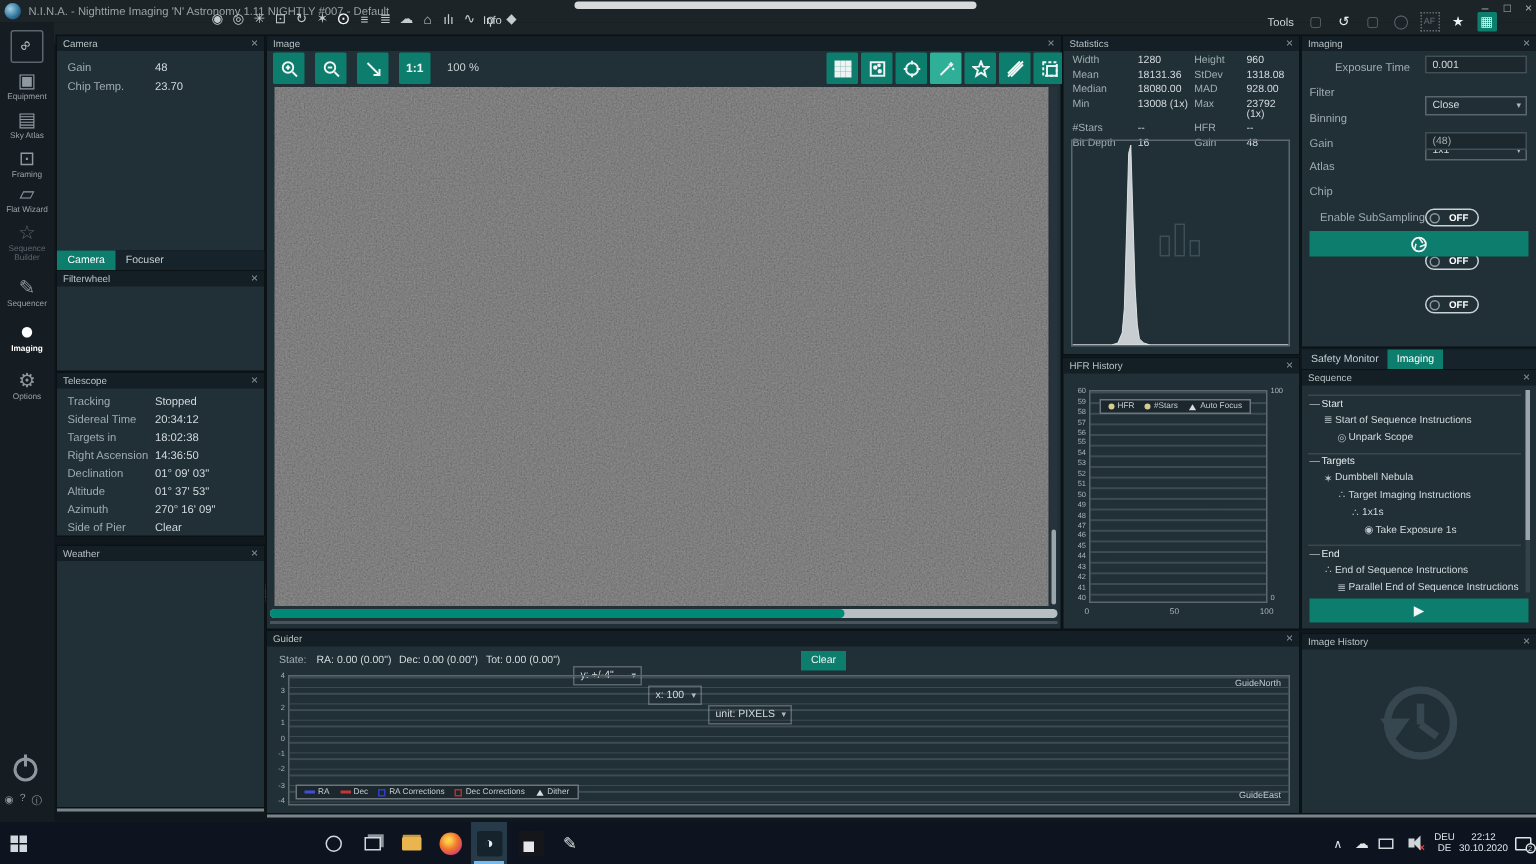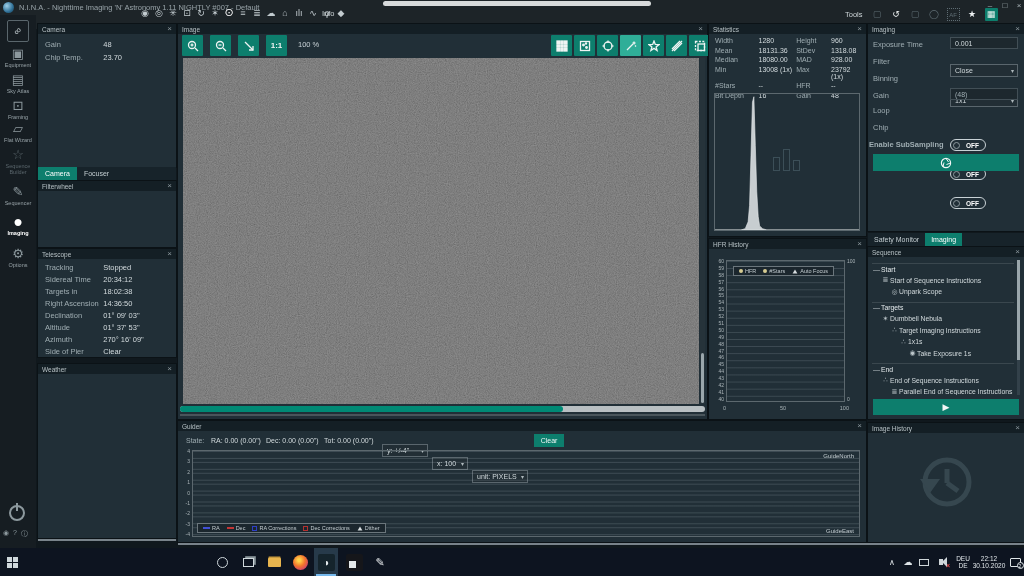--- a/index.html
+++ b/index.html
@@ -487,39 +487,39 @@
         <span>50</span>
         <span>100</span>
       </div>
   </div>
 
   <div class="panel" style="left:868px; top:24px; width:156px; height:207px;">
     <div class="phead">
         <span class="ptitle">Imaging</span>
         <span class="pclose">×</span>
       </div>
-    <div class="abs lbl" style="left:5px; top:16px;">Exposure Time</div>
+    <div class="abs lbl" style="left:22px; top:16px;">Exposure Time</div>
     <div class="abs tinput" style="left:82px; top:13px; width:68px; height:12px;">0.001</div>
     <div class="abs lbl" style="left:5px; top:33px;">Filter</div>
     <div class="abs select" style="left:82px; top:30px; width:68px; height:13px;"><span>Close</span><span class="caret">▾</span></div>
     <div class="abs lbl" style="left:5px; top:50px;">Binning</div>
     <div class="abs select" style="left:82px; top:47px; width:68px; height:13px;"><span>1x1</span><span class="caret">▾</span></div>
     <div class="abs lbl" style="left:5px; top:67px;">Gain</div>
     <div class="abs tinput" style="left:82px; top:64px; width:68px; height:12px; color:#9fadb2;">(48)</div>
-    <div class="abs lbl" style="left:5px; top:82px;">Loop</div>
+    <div class="abs lbl" style="left:5px; top:82px;">Atlas</div>
     <div class="abs toggle" style="left:82px; top:79px;">
         <span class="knob"></span>
         <span class="tlabel">OFF</span>
       </div>
     <div class="abs lbl" style="left:5px; top:99px;">Chip</div>
     <div class="abs toggle" style="left:82px; top:96px;">
         <span class="knob"></span>
         <span class="tlabel">OFF</span>
       </div>
-    <div class="abs lbl" style="left:1px; top:116px;font-weight:bold;">Enable SubSampling</div>
+    <div class="abs lbl" style="left:12px; top:116px;">Enable SubSampling</div>
     <div class="abs toggle" style="left:82px; top:113px;">
         <span class="knob"></span>
         <span class="tlabel">OFF</span>
       </div>
     <div class="abs btn" style="left:5px; top:130px; width:146px; height:17px; display:flex; align-items:center; justify-content:center;">
       <svg width="12" height="12" viewBox="0 0 12 12">
           <circle cx="6" cy="6" r="4.6" stroke="#f2f6f6" fill="none" stroke-width="1.2"></circle>
           <line x1="6" y1="1.4" x2="8.5" y2="5" stroke="#f2f6f6"></line>
           <line x1="10.6" y1="6" x2="6.5" y2="7.5" stroke="#f2f6f6"></line>
           <line x1="3" y1="9.8" x2="4" y2="5.5" stroke="#f2f6f6"></line>

